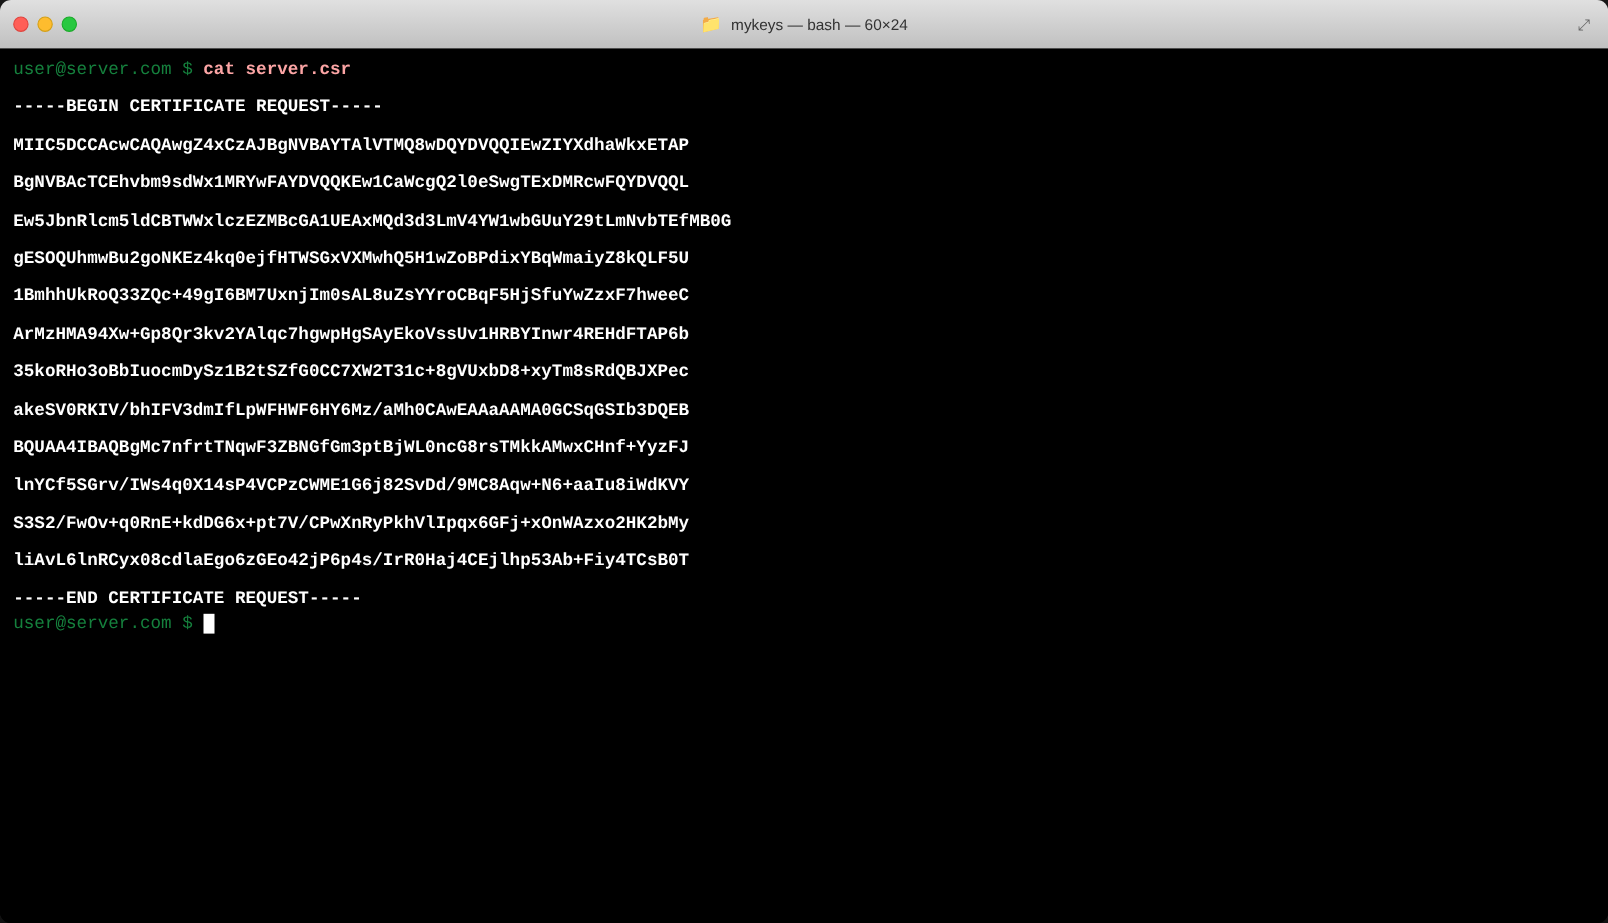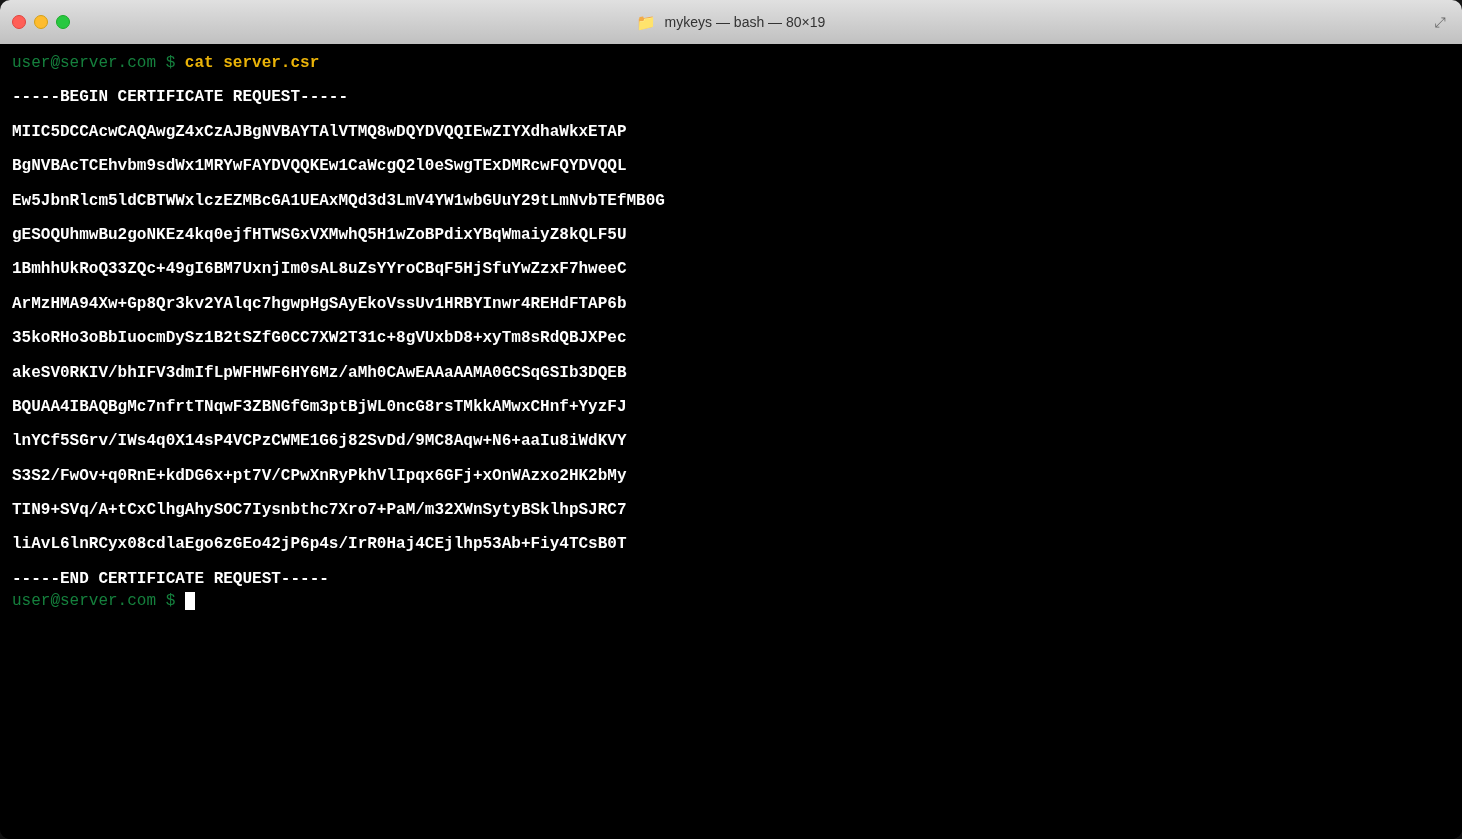--- a/index.html
+++ b/index.html
@@ -115,21 +115,21 @@
 
     .terminal-line.command {
       color: #ffffff;
     }
 
     .terminal-line.command .prompt {
       color: #15803d;
     }
 
     .terminal-line.command .cmd {
-      color: #eab308;
+      color: #fca5a5;
       font-weight: bold;
     }
 
     .terminal-line.bold-line {
       font-weight: bold;
       color: #ffffff;
       margin-top: 12px;
     }
 
     .cursor {
@@ -151,39 +151,38 @@
 
 <div class="terminal-window">
   <div class="title-bar">
     <div class="traffic-lights">
       <div class="traffic-light close"></div>
       <div class="traffic-light minimize"></div>
       <div class="traffic-light maximize"></div>
     </div>
     <div class="title-bar-text">
       <span class="folder-icon">📁</span>
-      <span>mykeys — bash — 80×19</span>
+      <span>mykeys — bash — 60×24</span>
     </div>
     <div class="window-button-right">
       <span class="resize-icon">⤢</span>
     </div>
   </div>
 
   <div class="terminal-content">
     <span class="terminal-line command"><span class="prompt">user@server.com $ </span><span class="cmd">cat server.csr</span></span>
     <span class="terminal-line bold-line">-----BEGIN CERTIFICATE REQUEST-----</span>
     <span class="terminal-line bold-line">MIIC5DCCAcwCAQAwgZ4xCzAJBgNVBAYTAlVTMQ8wDQYDVQQIEwZIYXdhaWkxETAP</span>
     <span class="terminal-line bold-line">BgNVBAcTCEhvbm9sdWx1MRYwFAYDVQQKEw1CaWcgQ2l0eSwgTExDMRcwFQYDVQQL</span>
     <span class="terminal-line bold-line">Ew5JbnRlcm5ldCBTWWxlczEZMBcGA1UEAxMQd3d3LmV4YW1wbGUuY29tLmNvbTEfMB0G</span>
     <span class="terminal-line bold-line">gESOQUhmwBu2goNKEz4kq0ejfHTWSGxVXMwhQ5H1wZoBPdixYBqWmaiyZ8kQLF5U</span>
     <span class="terminal-line bold-line">1BmhhUkRoQ33ZQc+49gI6BM7UxnjIm0sAL8uZsYYroCBqF5HjSfuYwZzxF7hweeC</span>
     <span class="terminal-line bold-line">ArMzHMA94Xw+Gp8Qr3kv2YAlqc7hgwpHgSAyEkoVssUv1HRBYInwr4REHdFTAP6b</span>
     <span class="terminal-line bold-line">35koRHo3oBbIuocmDySz1B2tSZfG0CC7XW2T31c+8gVUxbD8+xyTm8sRdQBJXPec</span>
     <span class="terminal-line bold-line">akeSV0RKIV/bhIFV3dmIfLpWFHWF6HY6Mz/aMh0CAwEAAaAAMA0GCSqGSIb3DQEB</span>
     <span class="terminal-line bold-line">BQUAA4IBAQBgMc7nfrtTNqwF3ZBNGfGm3ptBjWL0ncG8rsTMkkAMwxCHnf+YyzFJ</span>
     <span class="terminal-line bold-line">lnYCf5SGrv/IWs4q0X14sP4VCPzCWME1G6j82SvDd/9MC8Aqw+N6+aaIu8iWdKVY</span>
     <span class="terminal-line bold-line">S3S2/FwOv+q0RnE+kdDG6x+pt7V/CPwXnRyPkhVlIpqx6GFj+xOnWAzxo2HK2bMy</span>
-    <span class="terminal-line bold-line">TIN9+SVq/A+tCxClhgAhySOC7Iysnbthc7Xro7+PaM/m32XWnSytyBSklhpSJRC7</span>
     <span class="terminal-line bold-line">liAvL6lnRCyx08cdlaEgo6zGEo42jP6p4s/IrR0Haj4CEjlhp53Ab+Fiy4TCsB0T</span>
     <span class="terminal-line bold-line">-----END CERTIFICATE REQUEST-----</span>
     <span class="terminal-line command"><span class="prompt">user@server.com $ </span><span class="cursor"></span></span>
   </div>
 </div>
 
 </body></html>

